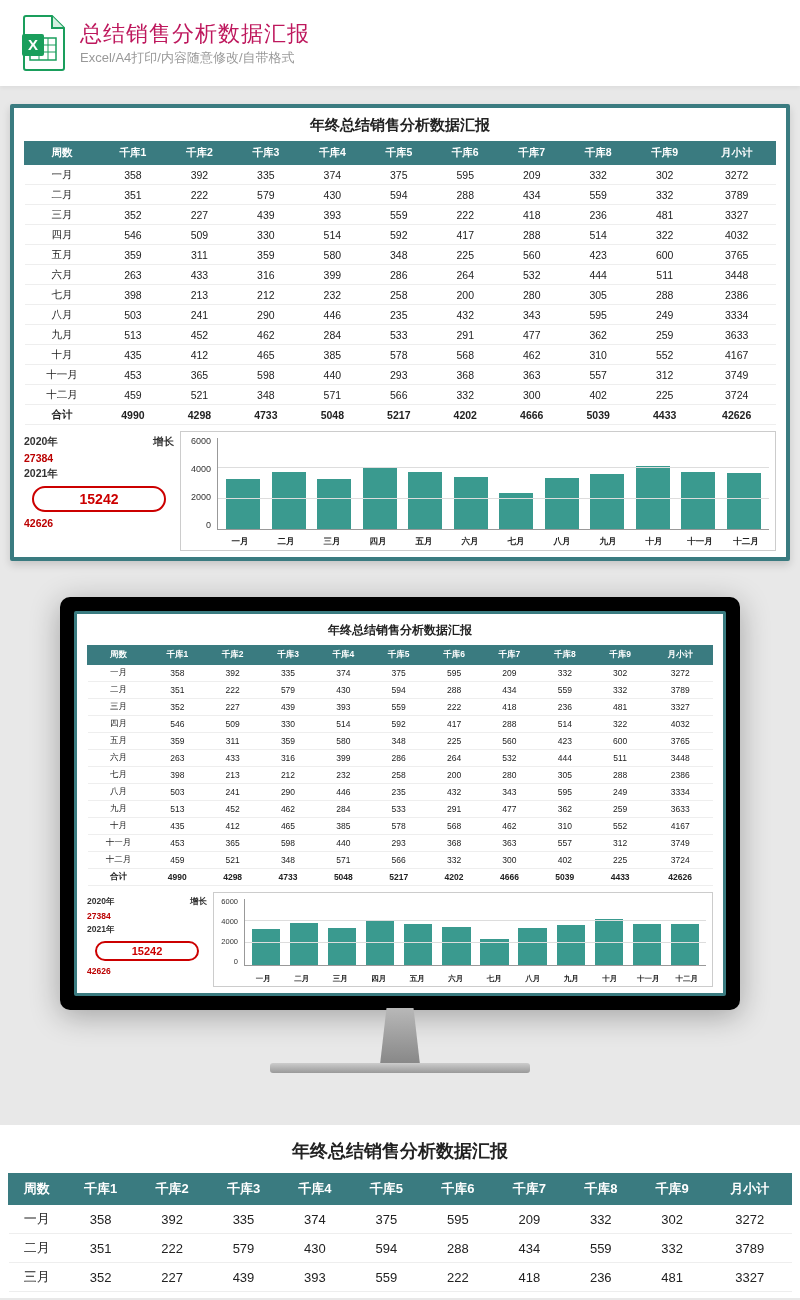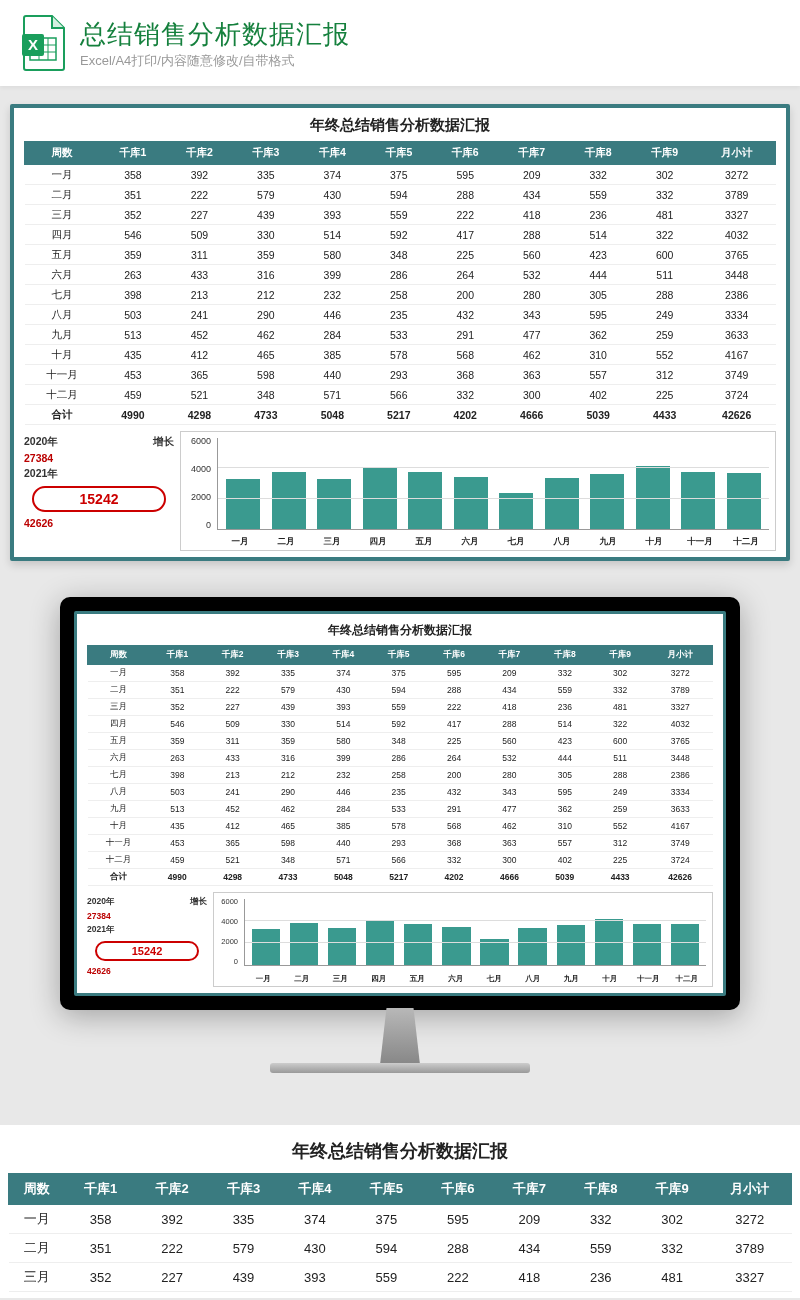--- a/index.html
+++ b/index.html
@@ -1,20 +1,20 @@
 <!DOCTYPE html>
 <html><head>
 <meta charset="utf-8">
 <style>
 *{box-sizing:border-box;margin:0;padding:0}
 body{background:#e8e8e8;font-family:"Microsoft YaHei",Arial,sans-serif;width:800px}
 .header{background:#fff;padding:14px 20px;display:flex;align-items:center;gap:14px;box-shadow:0 2px 4px rgba(0,0,0,0.05)}
 .excel-icon{width:46px;height:58px;position:relative}
 .excel-icon svg{width:100%;height:100%}
-.htxt .title{font-size:26px;font-weight:400;color:#15803d;letter-spacing:1px}
+.htxt .title{font-size:22px;font-weight:400;color:#be185d;letter-spacing:1px}
 .htxt .sub{font-size:13px;color:#999;}
 .canvas1{padding:18px 10px 12px}
 .card{background:#fff;border:4px solid #3a7b80;border-radius:2px;box-shadow:0 4px 8px rgba(0,0,0,0.15);padding:8px 10px 6px}
 .rpt-title{text-align:center;font-weight:700;font-size:15px;margin-bottom:6px;color:#222}
 table{width:100%;border-collapse:collapse;font-size:10.5px}
 th{background:#3a7b80;color:#fff;font-weight:700;padding:4px 0;text-align:center;border:1px solid #3a7b80}
 td{text-align:center;padding:2.5px 0;color:#222;border-bottom:1px solid #eee}
 tr.total td{font-weight:700}
 .below{display:flex;margin-top:6px;gap:6px}
 .summary{width:150px;font-size:10.5px;display:flex;flex-direction:column;gap:3px;padding-top:4px}

